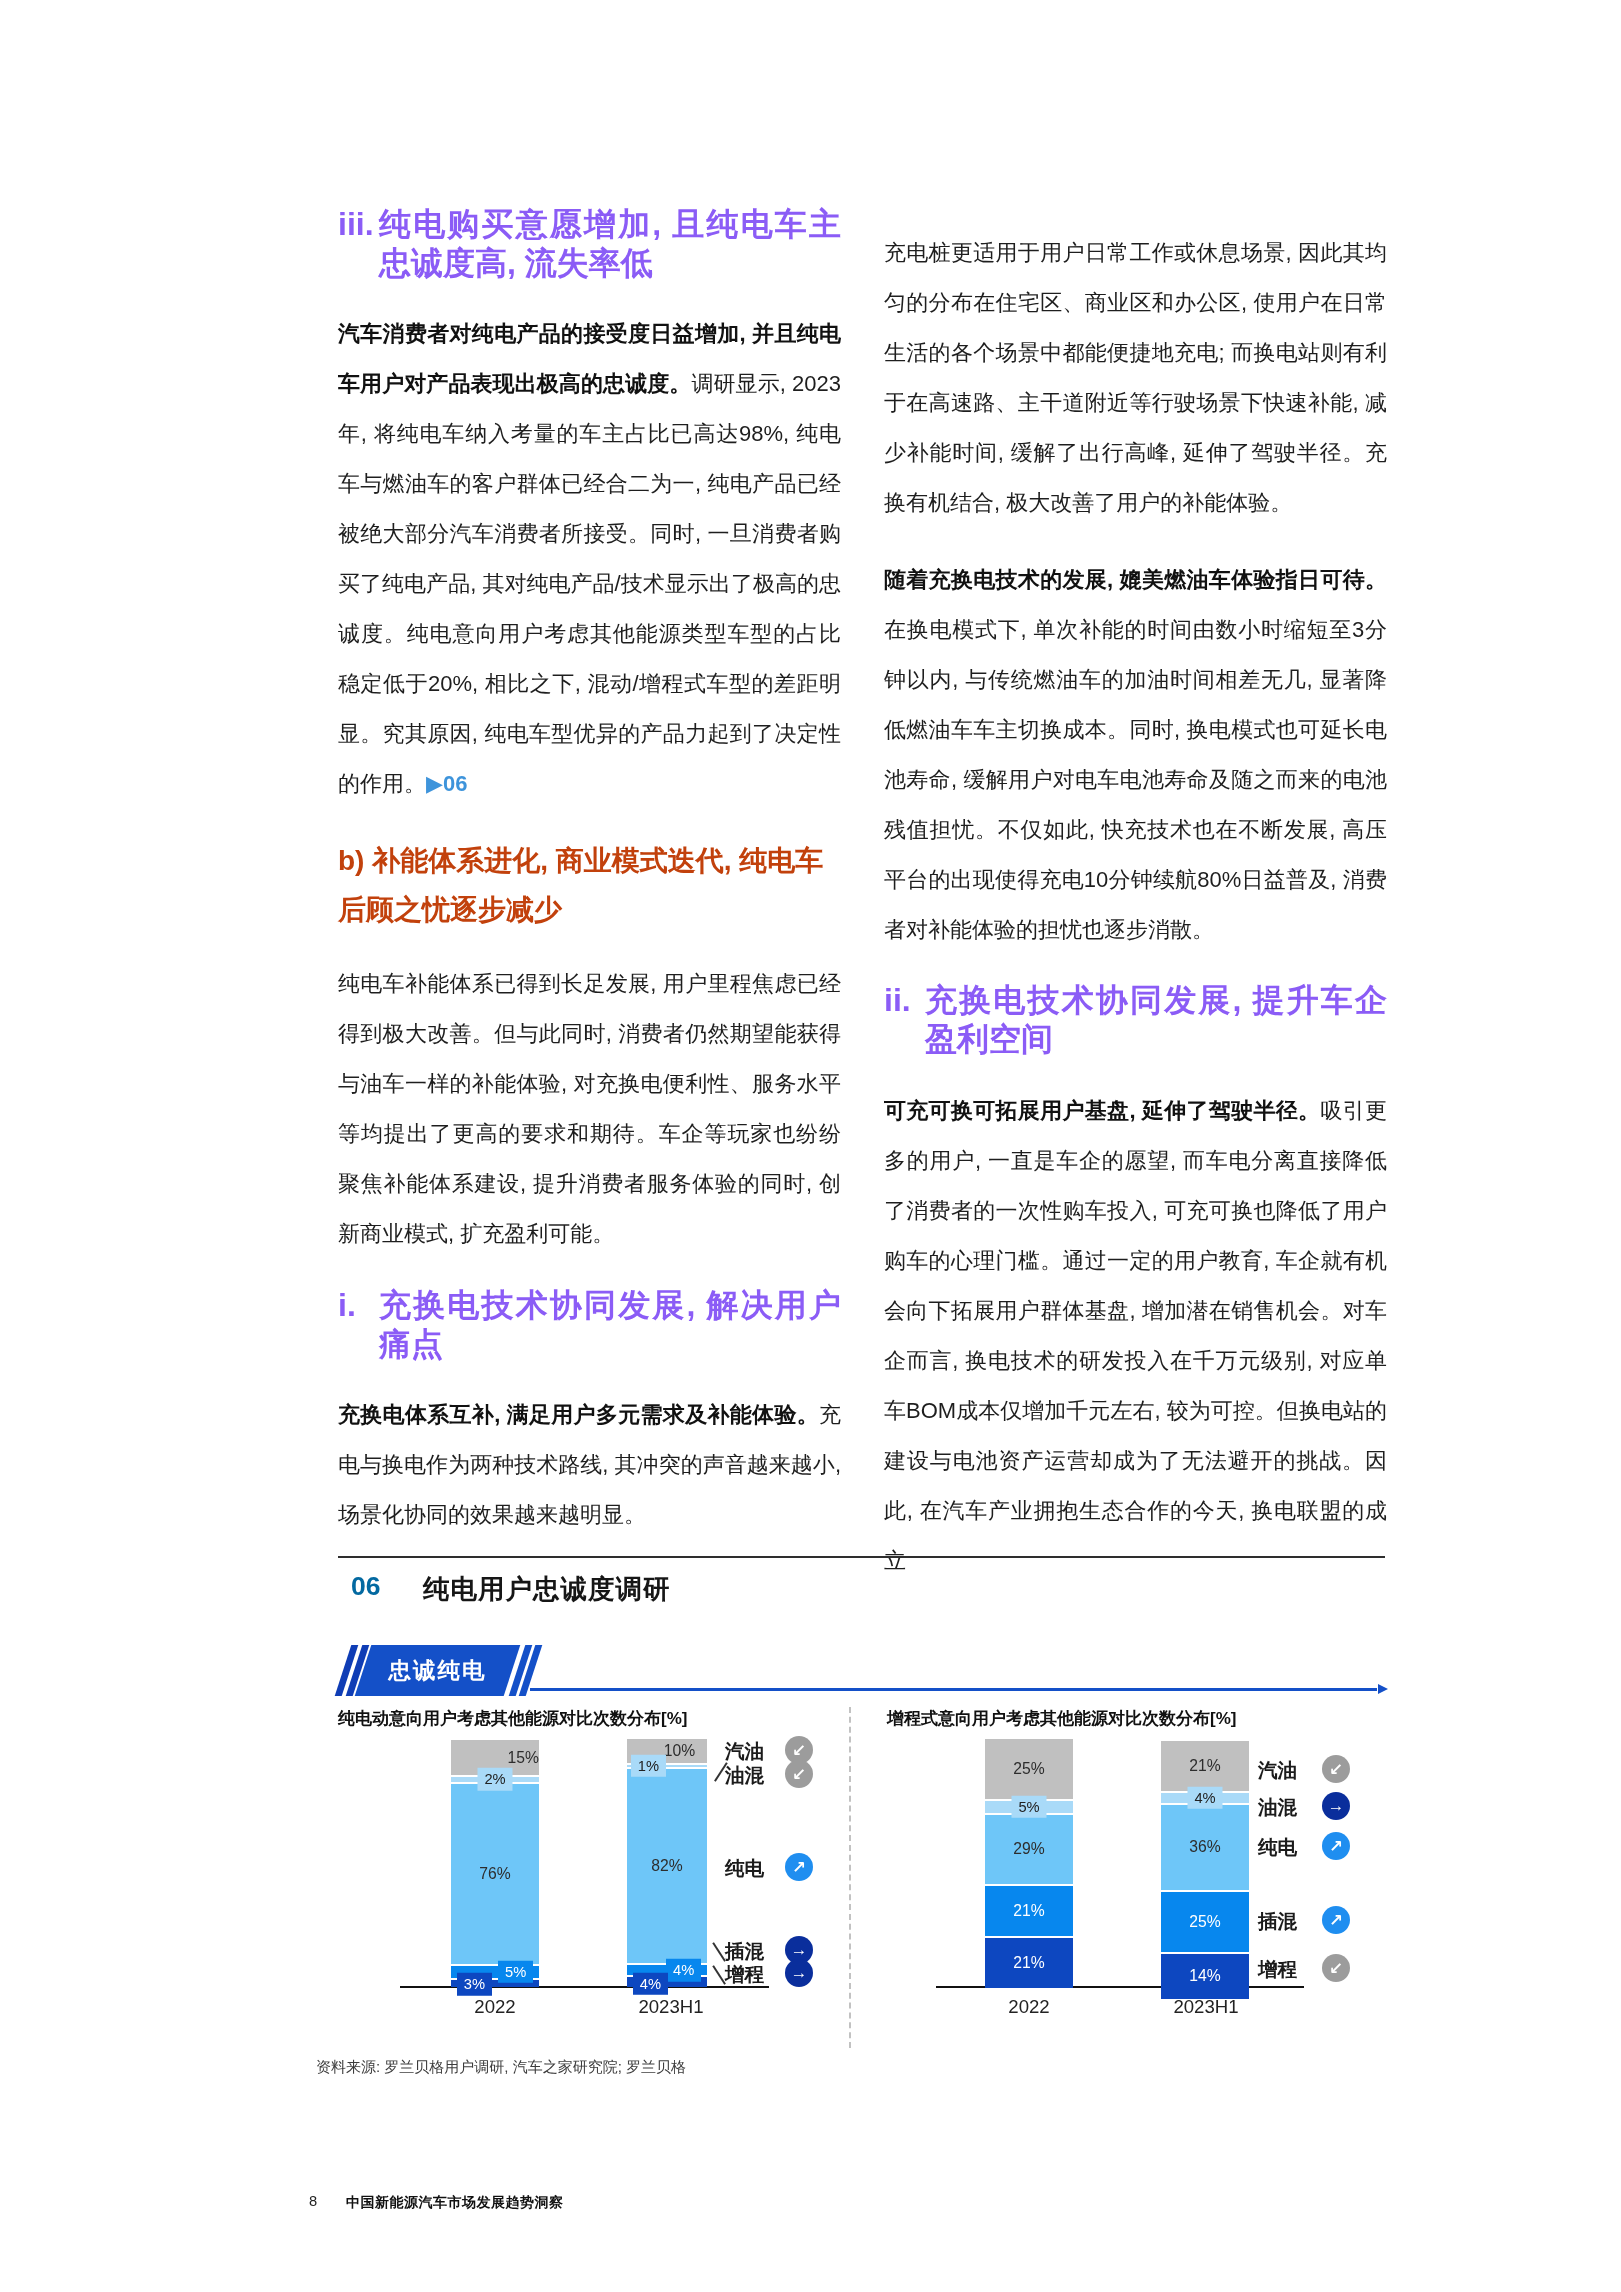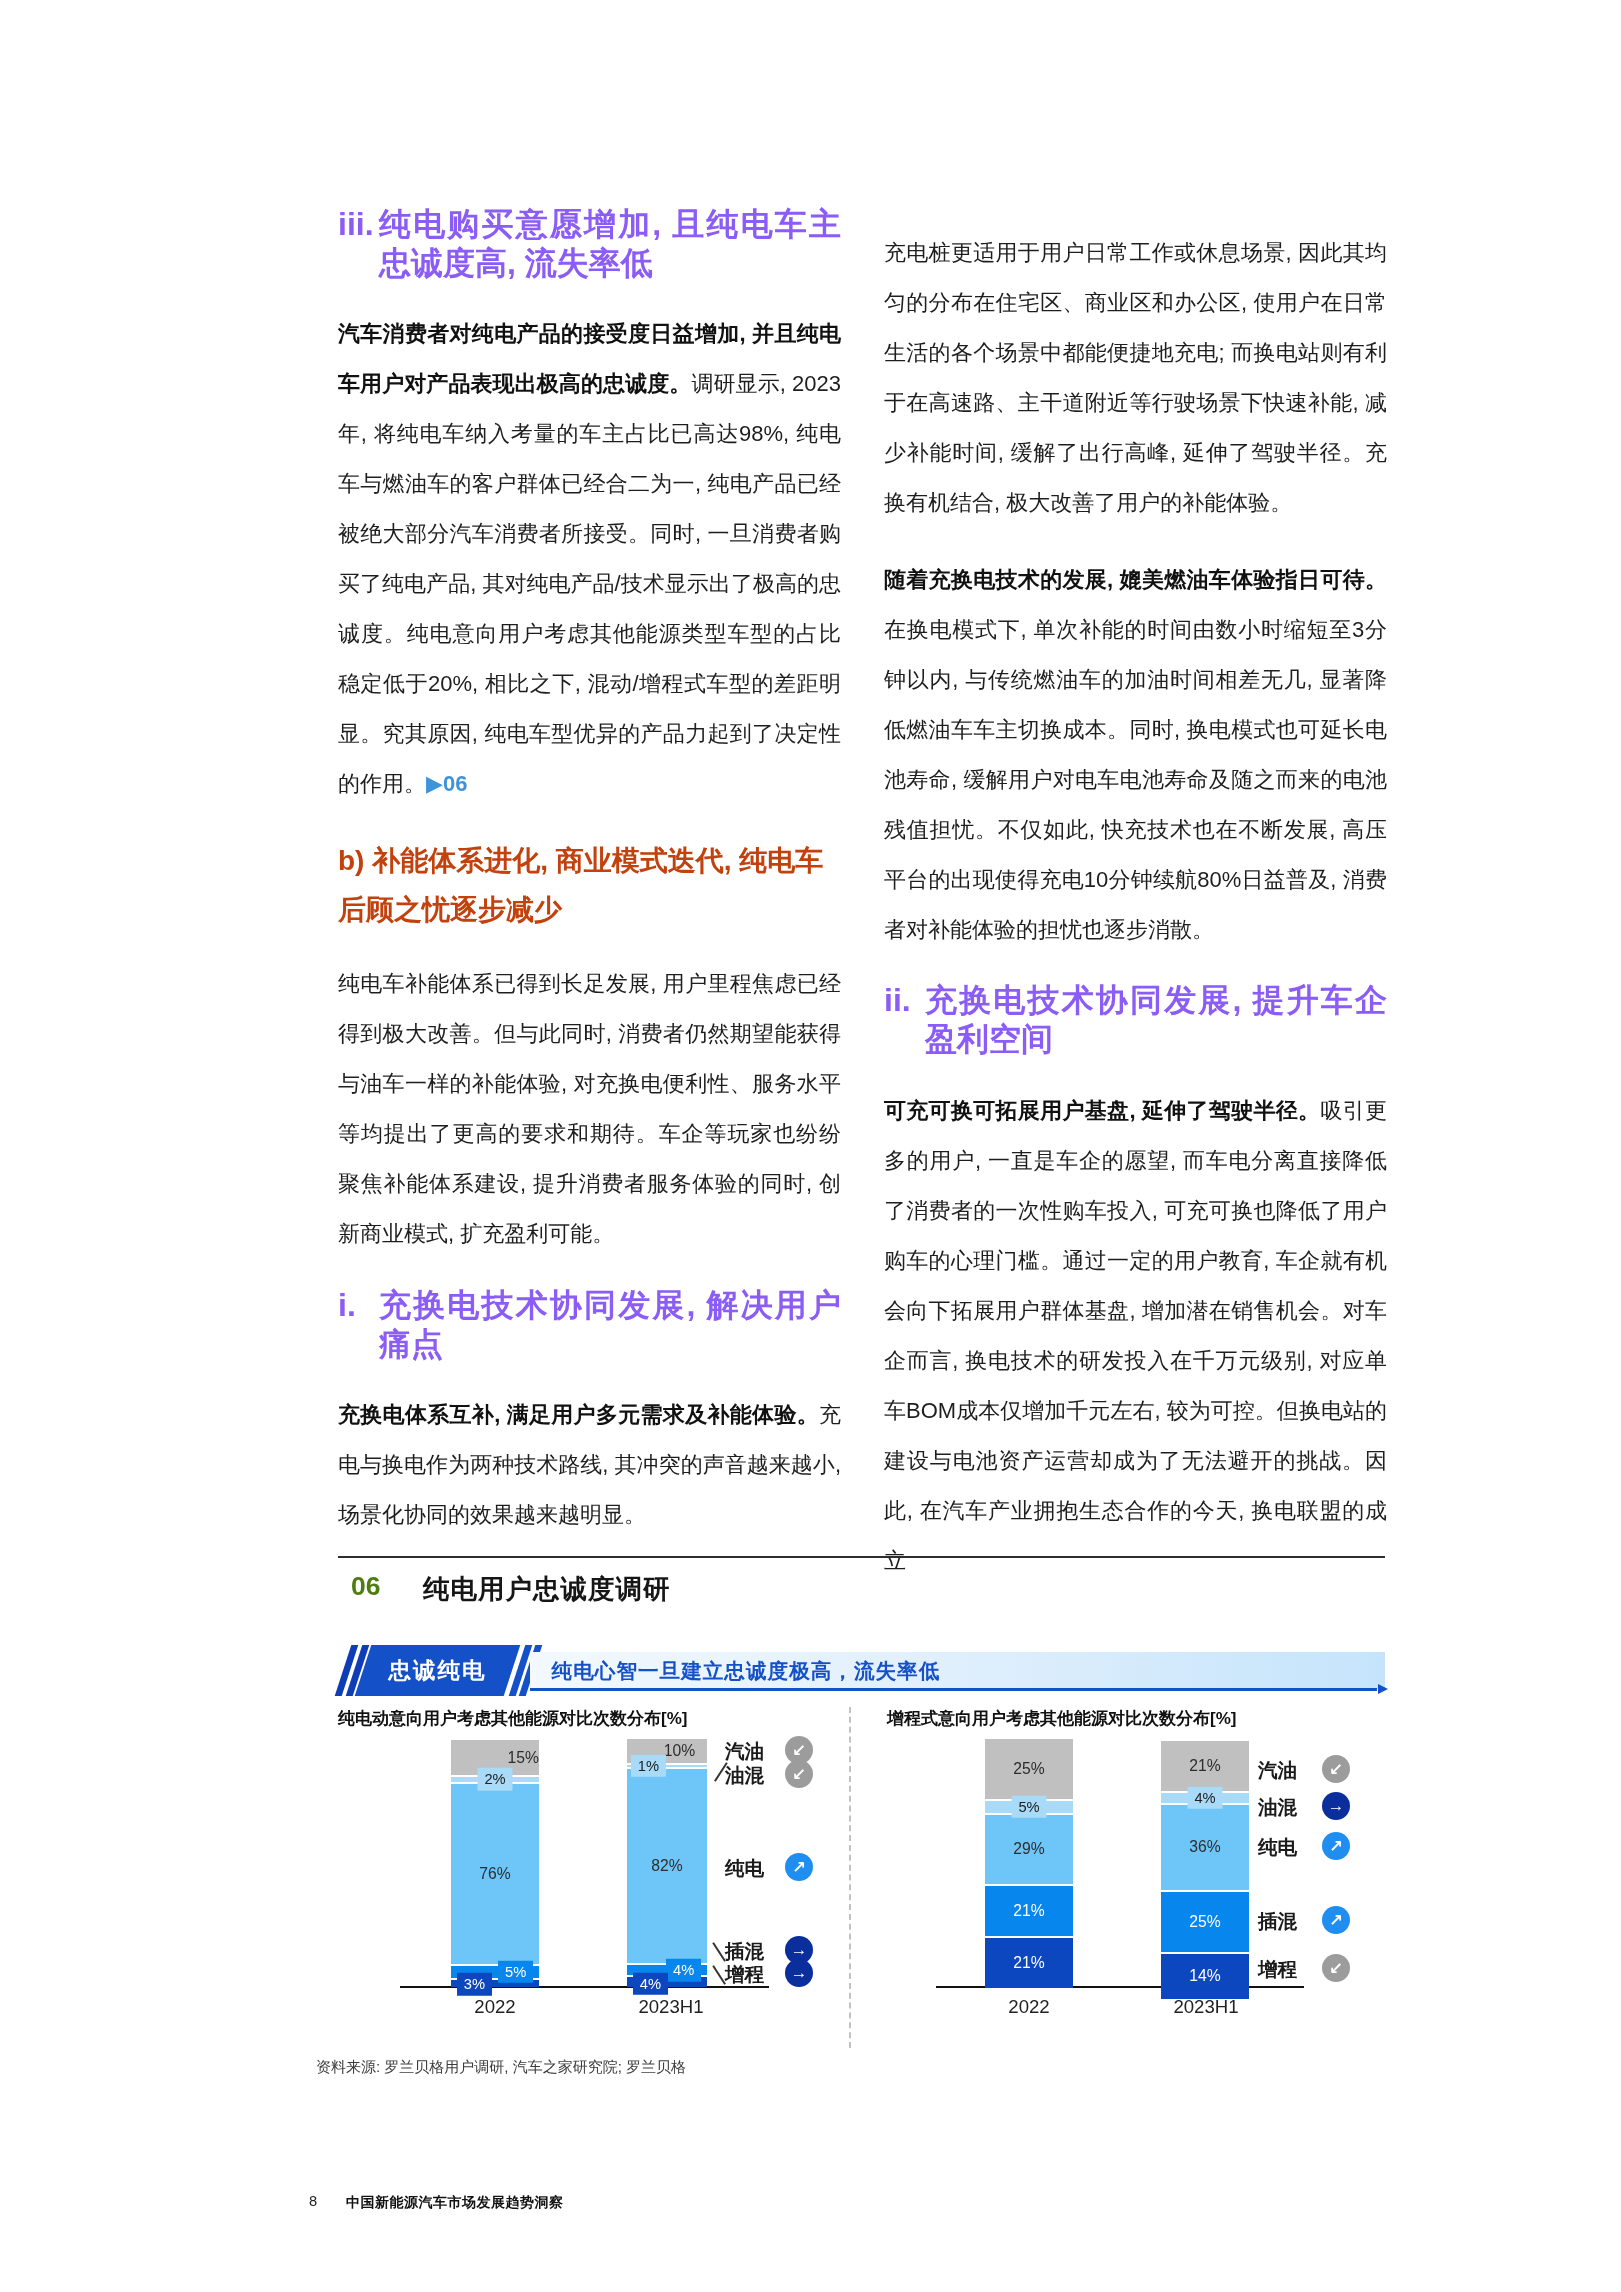--- a/index.html
+++ b/index.html
@@ -11,21 +11,21 @@
   .col-right{left:884px;top:199px;}
   .h3{display:flex;color:#8b5cf6;font-weight:bold;font-size:32px;line-height:39px;margin:5.9px 0 26.5px 0;justify-content:center;}
   .h3 .marker{flex:0 0 41px;}
   .h3 .htxt{flex:1;}
   .h2b{color:#c2410c;font-weight:bold;font-size:28px;line-height:49px;margin:13.7px 0 25.5px 0;text-align:left;}
   p.body{font-size:22px;line-height:50px;margin:0 0 26.5px 0;}
   p.body b{font-weight:bold;color:#111;}
   .ref{color:#3e94db;font-weight:bold;}
   
   .fig-rule{position:absolute;left:338px;top:1556px;width:1047px;height:2px;background:#2e2e2e;}
-  .fig-num{position:absolute;left:351px;top:1571px;font-size:26.5px;font-weight:bold;color:#4d7c0f;}
+  .fig-num{position:absolute;left:351px;top:1571px;font-size:26.5px;font-weight:bold;color:#0369a1;}
   .fig-title{position:absolute;left:423px;top:1571px;font-size:26.5px;font-weight:bold;color:#161616;letter-spacing:1px;}
   
   .slash{position:absolute;width:6.9px;height:51px;top:1645px;background:#0f3db5;transform:skewX(-18deg);}
   .badge{position:absolute;left:363px;top:1645px;width:149px;height:51px;background:#1450c8;transform:skewX(-18deg);}
   .badge span{display:block;transform:skewX(18deg);color:#fff;font-size:22.5px;font-weight:bold;text-align:center;line-height:51px;letter-spacing:2px;}
   .band{position:absolute;left:530px;top:1652px;width:855px;height:37px;
         background:linear-gradient(90deg,#f3f9fe 0%,#ddeefc 55%,#c5e4fb 100%);}
   .band span{display:block;padding-left:21.6px;line-height:37px;font-size:20.6px;font-weight:bold;color:#1450c8;letter-spacing:1px;}
   .band-line{position:absolute;left:530px;top:1688px;width:847px;height:2.9px;background:#1450c8;}
   .band-line .tip{position:absolute;right:-10.8px;top:-3.9px;width:0;height:0;border-left:10.8px solid #1450c8;
@@ -102,23 +102,20 @@
   <div class="fig-num">06</div>
   <div class="fig-title">纯电用户忠诚度调研</div>
 
   <span class="slash" style="left:343px;"></span>
   <span class="slash" style="left:354px;"></span>
   <div class="badge">
       <span>忠诚纯电</span>
     </div>
   <span class="slash" style="left:517px;background:#1450c8;"></span>
   <span class="slash" style="left:527px;background:#1450c8;"></span>
-  <div class="band">
-      <span>纯电心智一旦建立忠诚度极高，流失率低</span>
-    </div>
   <div class="band-line">
       <i class="tip"></i>
     </div>
 
   <div id="chartlayer">
       <div class="subtitle" style="left: 338px;">纯电动意向用户考虑其他能源对比次数分布[%]</div>
       <div class="axis" style="left: 400px; width: 369px;"></div>
       <div class="cat" style="left: 495px;">2022</div>
       <div class="bar" style="left: 451px; width: 88px; top: 1740px;">
         <div class="seg bg-gray" style="height: 35px; justify-content: flex-end;">

